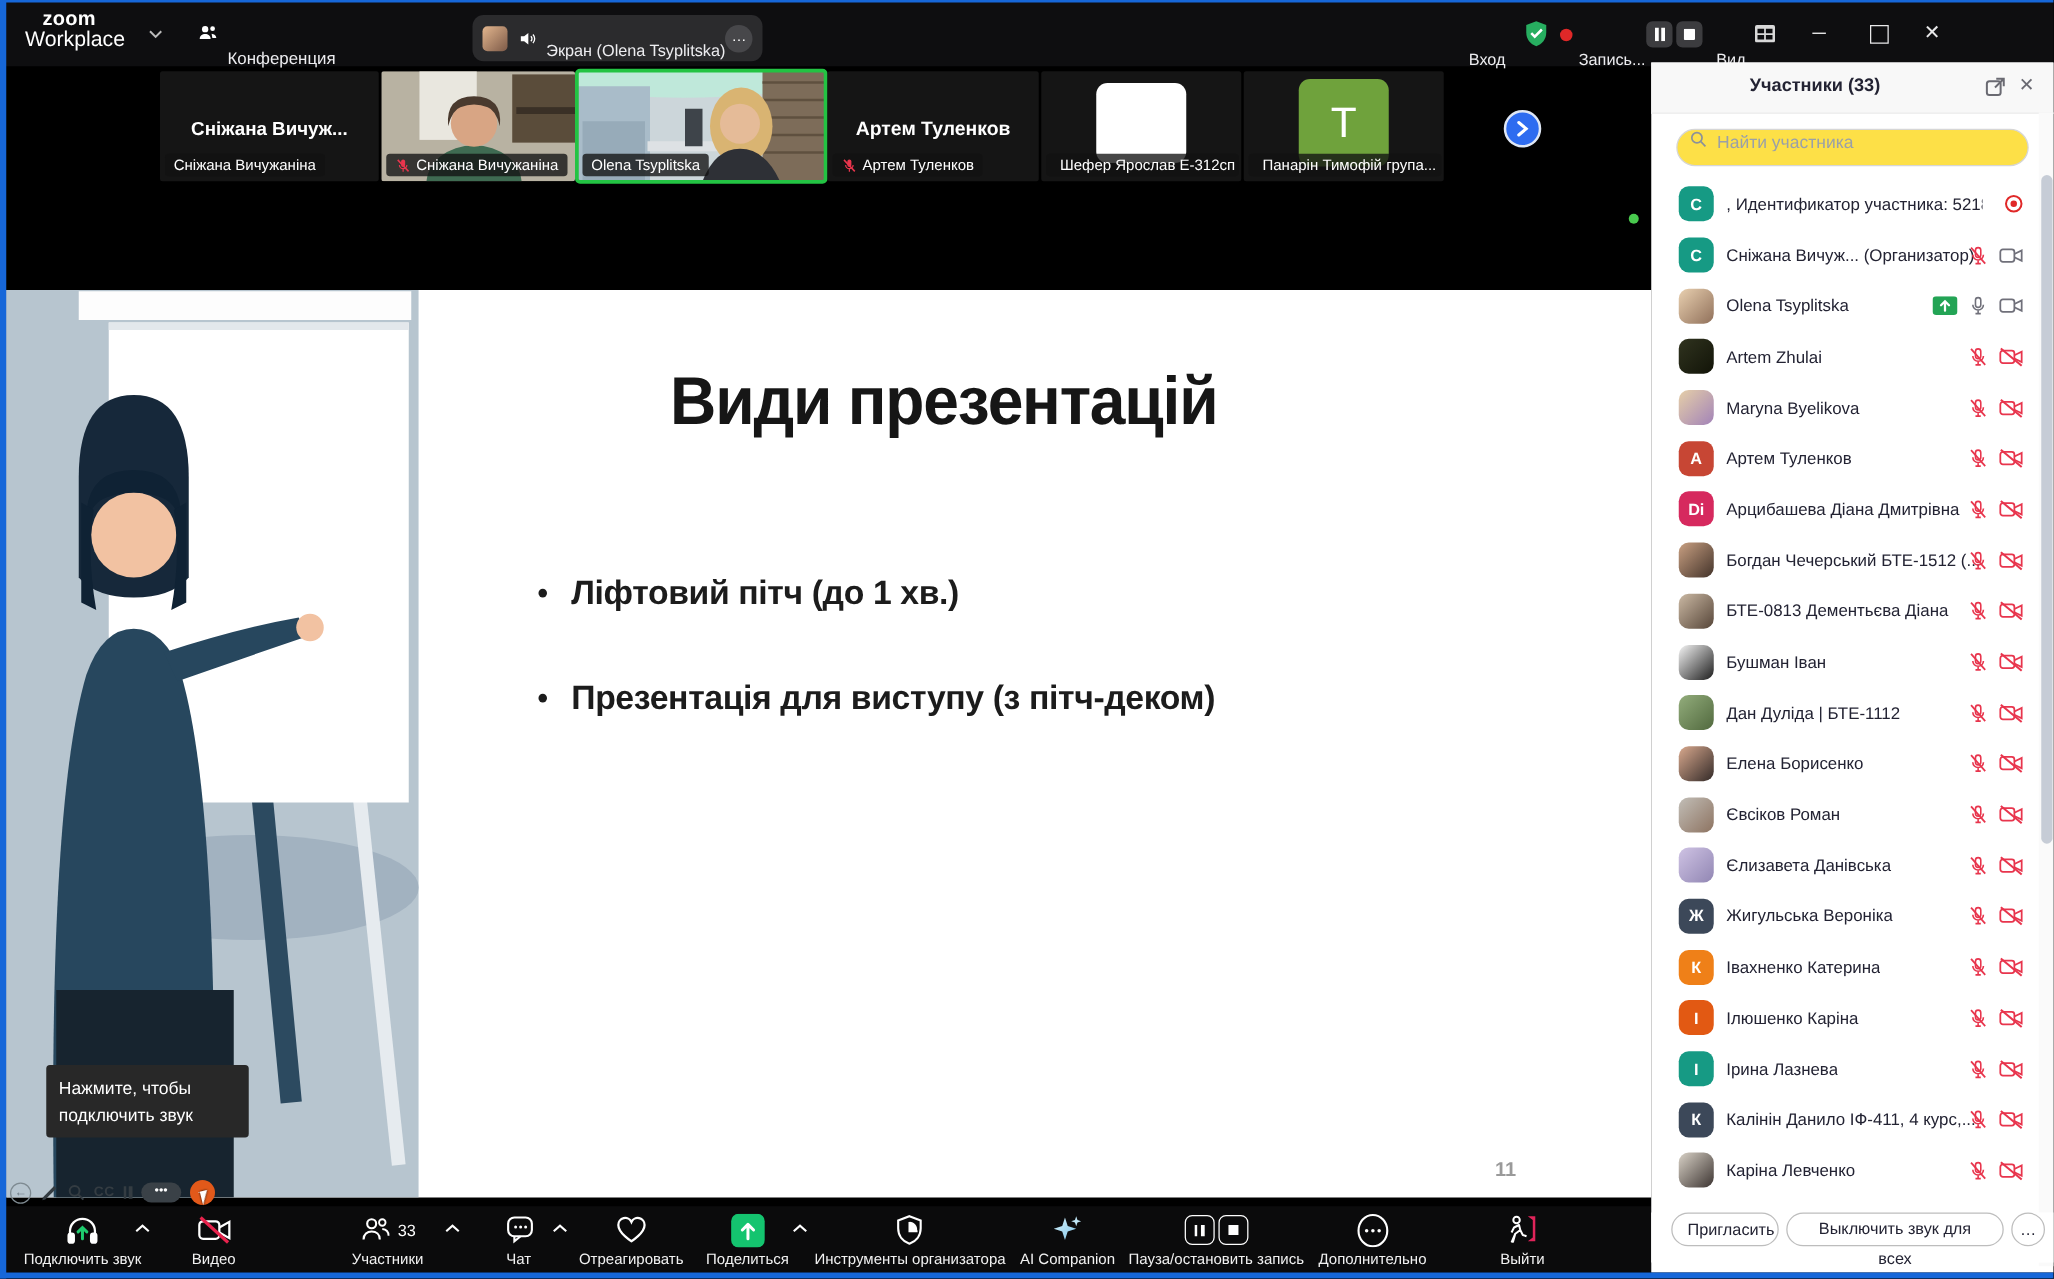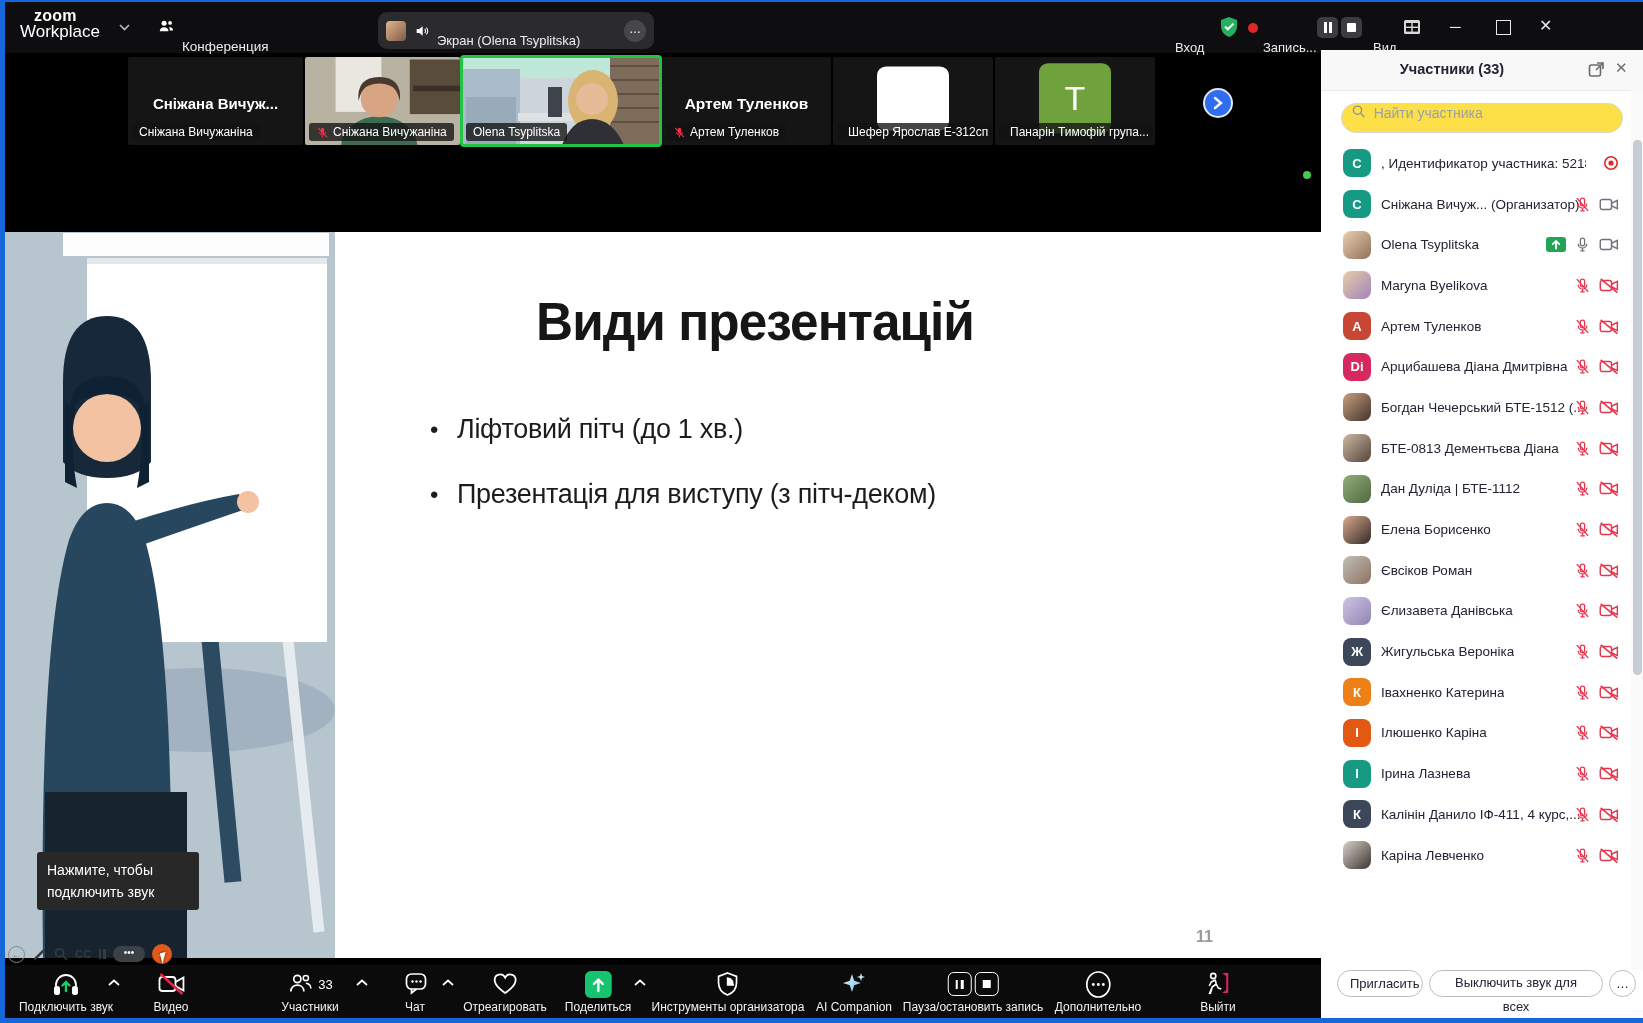--- a/index.html
+++ b/index.html
@@ -6,38 +6,38 @@
   #app{position:relative;width:1643px;height:1023px;background:#000;overflow:hidden;
        font-family:"Liberation Sans","DejaVu Sans",sans-serif;-webkit-font-smoothing:antialiased;}
   .abs{position:absolute;}
   
   .edge{position:absolute;background:#1667d9;z-index:60;}
   
   #titlebar{position:absolute;left:0;top:0;width:1643px;height:53px;background:#0e0e10;color:#fff;z-index:5;}
   .tb-txt{color:#ededf0;font-size:13px;margin-top:20px;}
   #logo-zoom{position:absolute;left:34px;top:7px;font-size:16px;font-weight:bold;color:#fff;letter-spacing:.2px;}
   #logo-wp{position:absolute;left:20px;top:22px;font-size:17px;color:#fff;}
-  .pill-tab{position:absolute;left:378px;top:12px;width:276px;height:37px;background:#2b2b2d;border-radius:9px;display:flex;align-items:center;padding:0 8px;box-sizing:border-box;}
+  .pill-tab{position:absolute;left:378px;top:12px;width:232px;height:37px;background:#2b2b2d;border-radius:9px;display:flex;align-items:center;padding:0 8px;box-sizing:border-box;}
   .mini-avatar{width:20px;height:20px;border-radius:4px;background:linear-gradient(135deg,#e3b68e,#7d5a48);flex:0 0 auto;}
   .ellipsis-btn{width:22px;height:22px;border-radius:50%;background:#47474a;color:#fff;font-size:12px;line-height:19px;text-align:center;margin-left:auto;}
   .win-glyph{position:absolute;top:18px;color:#e9e9ea;font-size:15px;}
   .sq-btn{position:absolute;top:17px;width:21px;height:21px;background:#3c3c3f;border-radius:5px;display:flex;align-items:center;justify-content:center;}
   
   #strip{position:absolute;left:5px;top:53px;width:1180px;height:95px;background:#000;z-index:4;}
   .tile{position:absolute;top:4px;height:88px;background:#151515;border-radius:2px;overflow:hidden;}
   .tile.active{outline:3px solid #23c343;outline-offset:-1px;}
   .tile-center-name{position:absolute;left:0;right:0;top:38px;text-align:center;color:#fff;font-weight:bold;font-size:15px;white-space:nowrap;}
   .tile-label{position:absolute;left:4px;bottom:4px;background:rgba(18,18,18,.78);border-radius:3px;color:#fff;font-size:12px;padding:2px 7px;display:flex;align-items:center;gap:4px;white-space:nowrap;max-width:96%;box-sizing:border-box;}
   .avatar-sq{position:absolute;left:50%;top:50%;transform:translate(-50%,-54%);border-radius:9px;}
   #next-btn{position:absolute;left:1203px;top:88px;width:30px;height:30px;border-radius:50%;background:#2e6cf0;border:2px solid #dfe7f5;box-sizing:border-box;display:flex;align-items:center;justify-content:center;z-index:6;}
   
   #slide{position:absolute;left:5px;top:232px;width:1316px;height:726px;background:#ffffff;z-index:2;}
   #slide-title{position:absolute;left:470px;top:58px;width:560px;text-align:center;font-size:54px;font-weight:bold;color:#161616;letter-spacing:-1px;transform:scaleX(.95);white-space:nowrap;}
   #slide-bullets{position:absolute;left:452px;top:178px;width:548px;margin:0;padding:0;list-style:none;}
-  #slide-bullets li{position:relative;font-size:27px;font-weight:normal;color:#1c1c1c;line-height:39px;margin-bottom:26px;letter-spacing:-.3px;}
+  #slide-bullets li{position:relative;font-size:27px;font-weight:bold;color:#1c1c1c;line-height:39px;margin-bottom:26px;letter-spacing:-.3px;margin-top:45px;}
   #slide-bullets li::before{content:"•";position:absolute;left:-27px;top:0;font-size:24px;}
   #page-num{position:absolute;left:1191px;top:696px;font-size:16px;color:#9a9a9a;font-weight:bold;}
   
   #audio-tip{position:absolute;left:37px;top:852px;width:142px;background:#282828;color:#fff;font-size:14px;line-height:22px;padding:7px 10px;border-radius:3px;z-index:12;}
   
   #player-controls{position:absolute;left:8px;top:945px;height:18px;display:flex;align-items:center;gap:7px;z-index:11;}
   .pc-circle{width:17px;height:17px;border-radius:50%;border:1.5px solid #7e8a91;color:#6d7a82;font-size:10px;line-height:15px;text-align:center;box-sizing:border-box;}
   .pc-cc{font-size:11px;font-weight:bold;color:#343c42;letter-spacing:.5px;}
   .pc-pause{display:flex;gap:2px;}
   .pc-pause i{display:block;width:2.5px;height:10px;background:#343c42;}
@@ -485,20 +485,36 @@
               <path d="M12 3a3 3 0 0 1 3 3v5a3 3 0 0 1-6 0V6a3 3 0 0 1 3-3z" fill="none" stroke="#70707a" stroke-width="1.8"></path>
               <path d="M6 11a6 6 0 0 0 12 0M12 17v4M9 21h6" fill="none" stroke="#70707a" stroke-width="1.8"></path>
             </svg>
             <svg width="20" height="17" viewBox="0 0 24 20">
               <rect x="1.5" y="4" width="13.5" height="12" rx="2.5" fill="none" stroke="#70707a" stroke-width="1.7"></rect>
               <path d="M15 8.5L22 5v10l-7-3.5" fill="none" stroke="#70707a" stroke-width="1.7"></path>
             </svg>
           </span>
         </div>
         <div class="p-row">
+          <span class="p-avatar" style="background:linear-gradient(135deg,#30331f,#121408)"></span>
+          <span class="p-name">Artem Zhulai</span>
+          <span class="p-icons">
+            <svg width="17" height="17" viewBox="0 0 24 24">
+              <path d="M12 3a3 3 0 0 1 3 3v5a3 3 0 0 1-6 0V6a3 3 0 0 1 3-3z" fill="none" stroke="#e8354d" stroke-width="1.8"></path>
+              <path d="M6 11a6 6 0 0 0 12 0M12 17v4M9 21h6" fill="none" stroke="#e8354d" stroke-width="1.8"></path>
+              <line x1="4" y1="3" x2="20" y2="21" stroke="#e8354d" stroke-width="2"></line>
+            </svg>
+            <svg width="20" height="17" viewBox="0 0 24 20">
+              <rect x="1.5" y="4" width="13.5" height="12" rx="2.5" fill="none" stroke="#e8354d" stroke-width="1.7"></rect>
+              <path d="M15 8.5L22 5v10l-7-3.5" fill="none" stroke="#e8354d" stroke-width="1.7"></path>
+              <line x1="2" y1="2" x2="22" y2="18.5" stroke="#e8354d" stroke-width="2"></line>
+            </svg>
+          </span>
+        </div>
+        <div class="p-row">
           <span class="p-avatar" style="background:linear-gradient(135deg,#e6cfa8,#a283b8)"></span>
           <span class="p-name">Maryna Byelikova</span>
           <span class="p-icons">
             <svg width="17" height="17" viewBox="0 0 24 24">
               <path d="M12 3a3 3 0 0 1 3 3v5a3 3 0 0 1-6 0V6a3 3 0 0 1 3-3z" fill="none" stroke="#e8354d" stroke-width="1.8"></path>
               <path d="M6 11a6 6 0 0 0 12 0M12 17v4M9 21h6" fill="none" stroke="#e8354d" stroke-width="1.8"></path>
               <line x1="4" y1="3" x2="20" y2="21" stroke="#e8354d" stroke-width="2"></line>
             </svg>
             <svg width="20" height="17" viewBox="0 0 24 20">
               <rect x="1.5" y="4" width="13.5" height="12" rx="2.5" fill="none" stroke="#e8354d" stroke-width="1.7"></rect>
@@ -551,20 +567,36 @@
             <svg width="20" height="17" viewBox="0 0 24 20">
               <rect x="1.5" y="4" width="13.5" height="12" rx="2.5" fill="none" stroke="#e8354d" stroke-width="1.7"></rect>
               <path d="M15 8.5L22 5v10l-7-3.5" fill="none" stroke="#e8354d" stroke-width="1.7"></path>
               <line x1="2" y1="2" x2="22" y2="18.5" stroke="#e8354d" stroke-width="2"></line>
             </svg>
           </span>
         </div>
         <div class="p-row">
           <span class="p-avatar" style="background:linear-gradient(135deg,#cbb9a4,#564538)"></span>
           <span class="p-name">БТЕ-0813 Дементьєва Діана</span>
+          <span class="p-icons">
+            <svg width="17" height="17" viewBox="0 0 24 24">
+              <path d="M12 3a3 3 0 0 1 3 3v5a3 3 0 0 1-6 0V6a3 3 0 0 1 3-3z" fill="none" stroke="#e8354d" stroke-width="1.8"></path>
+              <path d="M6 11a6 6 0 0 0 12 0M12 17v4M9 21h6" fill="none" stroke="#e8354d" stroke-width="1.8"></path>
+              <line x1="4" y1="3" x2="20" y2="21" stroke="#e8354d" stroke-width="2"></line>
+            </svg>
+            <svg width="20" height="17" viewBox="0 0 24 20">
+              <rect x="1.5" y="4" width="13.5" height="12" rx="2.5" fill="none" stroke="#e8354d" stroke-width="1.7"></rect>
+              <path d="M15 8.5L22 5v10l-7-3.5" fill="none" stroke="#e8354d" stroke-width="1.7"></path>
+              <line x1="2" y1="2" x2="22" y2="18.5" stroke="#e8354d" stroke-width="2"></line>
+            </svg>
+          </span>
+        </div>
+        <div class="p-row">
+          <span class="p-avatar" style="background:linear-gradient(135deg,#f5f5f5,#1c1c1c)"></span>
+          <span class="p-name">Бушман Іван</span>
           <span class="p-icons">
             <svg width="17" height="17" viewBox="0 0 24 24">
               <path d="M12 3a3 3 0 0 1 3 3v5a3 3 0 0 1-6 0V6a3 3 0 0 1 3-3z" fill="none" stroke="#e8354d" stroke-width="1.8"></path>
               <path d="M6 11a6 6 0 0 0 12 0M12 17v4M9 21h6" fill="none" stroke="#e8354d" stroke-width="1.8"></path>
               <line x1="4" y1="3" x2="20" y2="21" stroke="#e8354d" stroke-width="2"></line>
             </svg>
             <svg width="20" height="17" viewBox="0 0 24 20">
               <rect x="1.5" y="4" width="13.5" height="12" rx="2.5" fill="none" stroke="#e8354d" stroke-width="1.7"></rect>
               <path d="M15 8.5L22 5v10l-7-3.5" fill="none" stroke="#e8354d" stroke-width="1.7"></path>
               <line x1="2" y1="2" x2="22" y2="18.5" stroke="#e8354d" stroke-width="2"></line>

